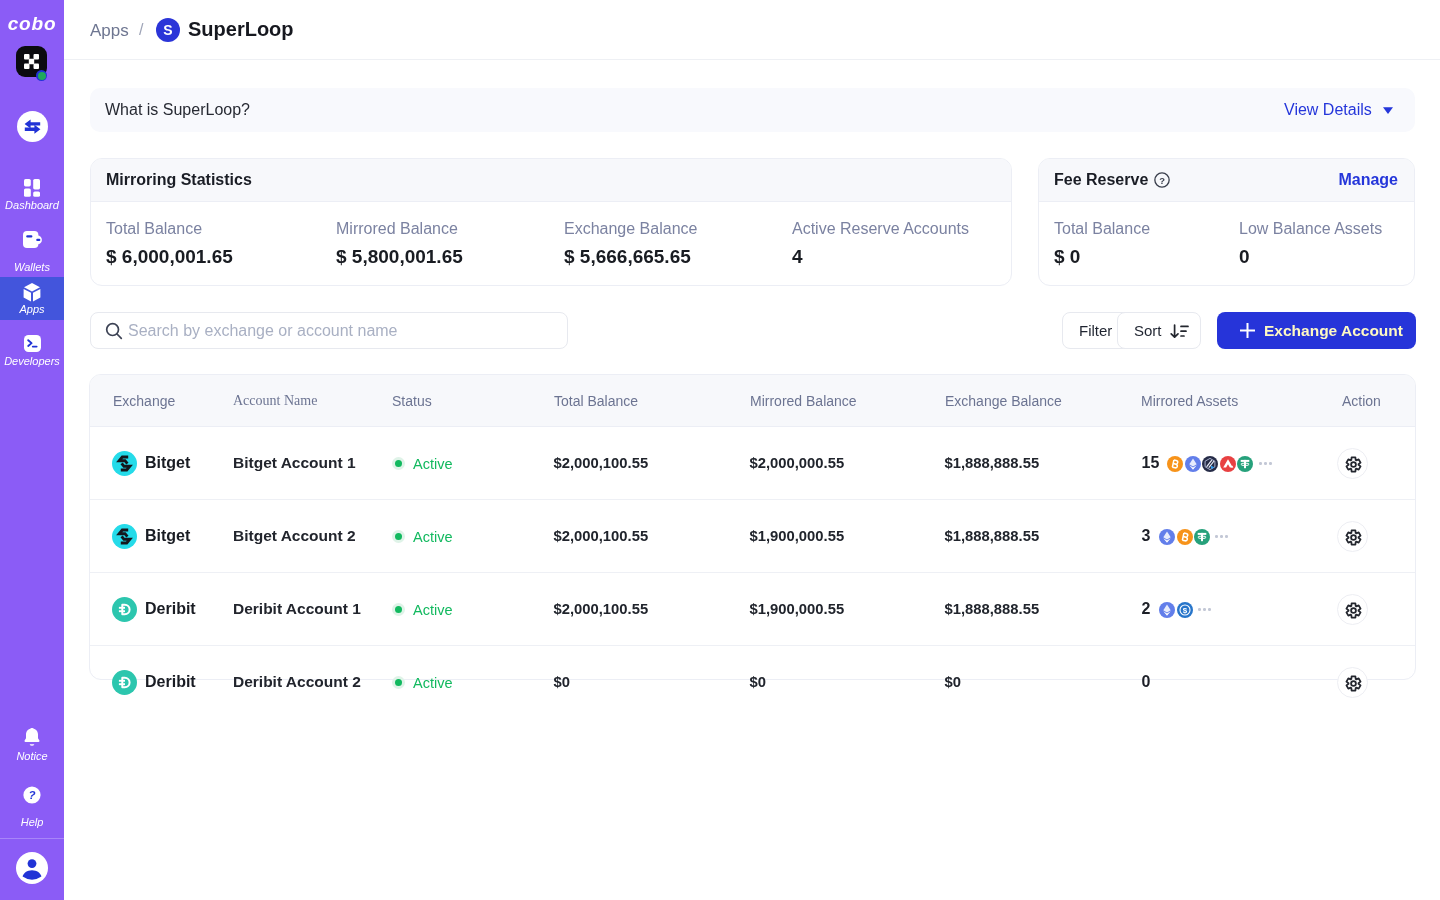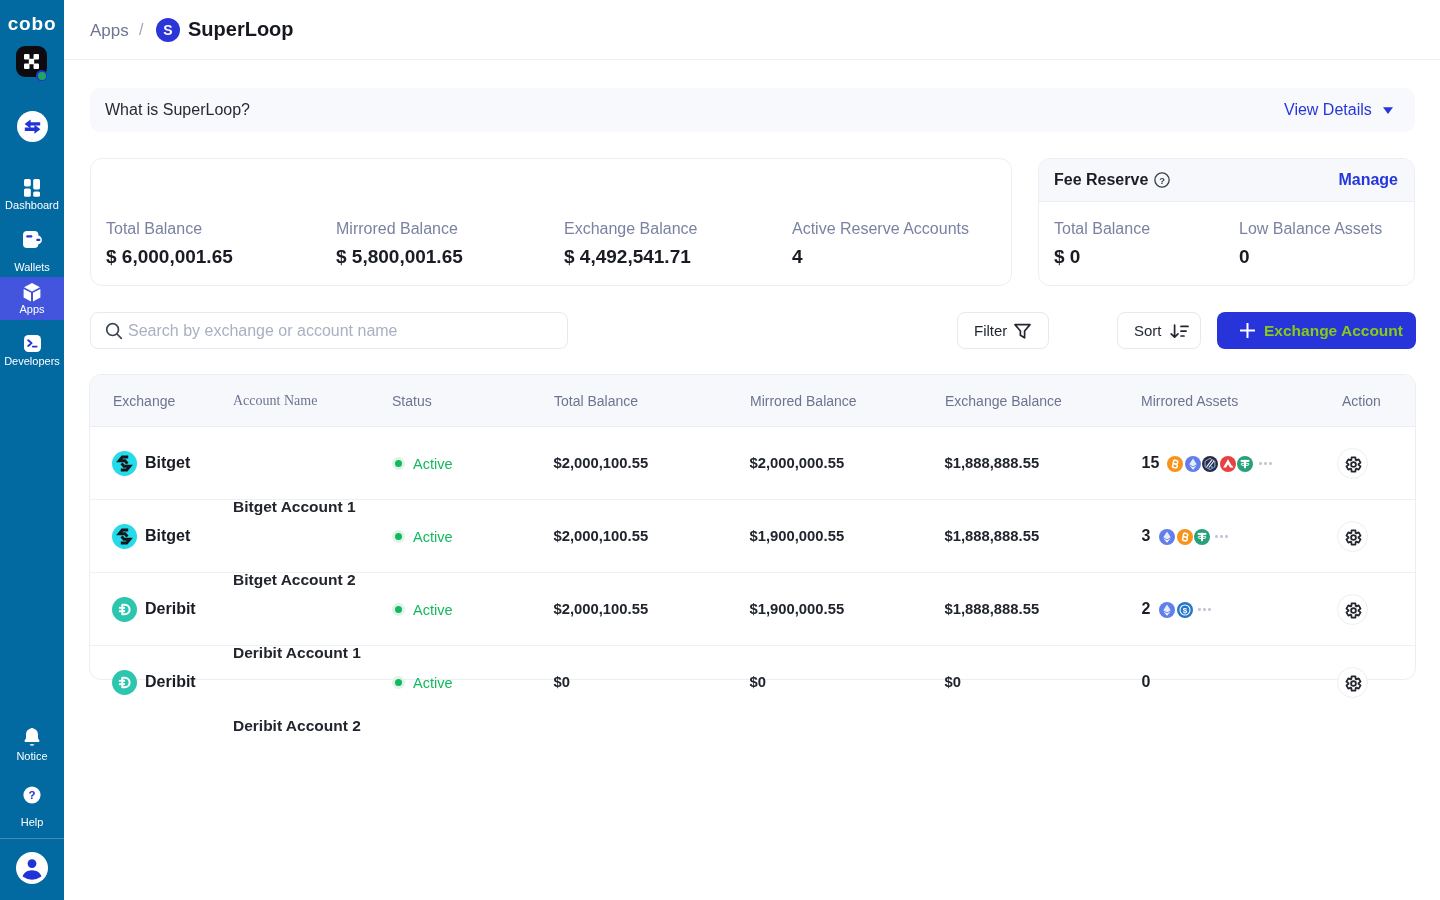--- a/index.html
+++ b/index.html
@@ -2,21 +2,21 @@
 <html><head>
 <meta charset="utf-8">
 <style>
 * { margin:0; padding:0; box-sizing:border-box; }
 html,body { width:1440px; height:900px; overflow:hidden; background:#fff;
   font-family:"Liberation Sans", sans-serif; -webkit-font-smoothing:antialiased; }
 #app { position:relative; width:1440px; height:900px; }
 .abs { position:absolute; }
 
 
-#side { position:absolute; left:0; top:0; width:64px; height:900px; background:#0369a1; }
+#side { position:absolute; left:0; top:0; width:64px; height:900px; background:#8b5cf6;font-style:italic; }
 #side .hl { position:absolute; left:0; top:277px; width:64px; height:43px; background:#4355dc; }
 #side .lbl { position:absolute; width:64px; text-align:center; color:#fff; font-size:11px; }
 #side .divider { position:absolute; left:0; top:838px; width:64px; height:1px; background:rgba(255,255,255,0.25); }
 
 
 #topbar { position:absolute; left:64px; top:0; width:1376px; height:60px; background:#fff; border-bottom:1px solid #eef0f4; }
 .crumb-apps { position:absolute; left:90px; top:21px; font-size:17px; color:#6e7691; }
 .crumb-slash { position:absolute; left:139px; top:21px; font-size:16px; color:#9fa5b8; }
 .crumb-icon { position:absolute; left:156px; top:18px; width:24px; height:24px; border-radius:50%; background:#2b35d8; }
 .crumb-title { position:absolute; left:188px; top:18px; font-size:20px; font-weight:700; color:#16181f; }
@@ -32,33 +32,33 @@
 .hdrstrip .t { position:absolute; left:15px; top:12px; font-size:16px; font-weight:700; color:#1a1d25; }
 .statlabel { position:absolute; top:61px; font-size:16px; color:#7b82a1; }
 .statval { position:absolute; top:87px; font-size:19px; font-weight:700; color:#191c22; }
 
 #feecard .manage { position:absolute; right:16px; top:12px; font-size:16px; font-weight:700; color:#2536da; }
 
 
 #search { position:absolute; left:90px; top:312px; width:478px; height:37px; border:1px solid #e7e9ef; border-radius:8px; background:#fff; }
 #search .ph { position:absolute; left:37px; top:9px; font-size:16px; color:#a9b0c3; }
 .btn { position:absolute; top:312px; height:37px; border:1px solid #e7e9ef; border-radius:8px; background:#fff; font-size:15px; color:#1f2430; }
-#btn-filter { left:957px; width:92px; }
+#btn-filter { left:1062px; width:92px; }
 #btn-sort { left:1117px; width:84px; }
 #btn-add { position:absolute; left:1217px; top:312px; width:199px; height:37px; background:#2634d9; border-radius:8px; }
-#btn-add .t { position:absolute; left:47px; top:10px; font-size:15.5px; font-weight:700; color:#84cc16; }
+#btn-add .t { position:absolute; left:47px; top:10px; font-size:15.5px; font-weight:700; color:#fef9c3; }
 
 
 #table { position:absolute; left:89px; top:374px; width:1327px; height:306px; border:1px solid #eceef5; border-radius:12px; background:#fff; }
 #thead { position:absolute; left:0; top:0; width:100%; height:52px; background:#f7f8fb; border-bottom:1px solid #eceef5; border-radius:11px 11px 0 0; }
 .th { position:absolute; top:18px; font-size:14px; color:#6c7492; }
 .row { position:absolute; left:0; width:100%; height:73px; border-bottom:1px solid #eef0f5; }
 .row:last-child { border-bottom:none; }
 .exname { position:absolute; left:55px; top:27px; font-size:16px; font-weight:700; color:#191c23; }
-.acct { position:absolute; left:143px; top:27px; font-size:15.5px; font-weight:600; color:#22252d;margin-top:44px; }
+.acct { position:absolute; left:143px; top:27px; font-size:15.5px; font-weight:600; color:#22252d; }
 .statusdot { position:absolute; left:302px; top:30px; width:13px; height:13px; border-radius:50%; background:#dff3e8; }
 .statusdot i { position:absolute; left:3px; top:3px; width:7px; height:7px; border-radius:50%; background:#12b95f; }
 .statustxt { position:absolute; left:323px; top:29px; font-size:14.5px; font-weight:500; color:#12b95f; }
 .bal { position:absolute; top:28px; font-size:14.8px; font-weight:700; color:#20242c; }
 .cnt { position:absolute; left:1051.5px; top:27px; font-size:16px; font-weight:700; color:#1c1f27; }
 .dots { position:absolute; top:35.2px; width:16px; height:3px; }
 .dots i { position:absolute; top:0; width:2.5px; height:2.5px; border-radius:50%; background:#c3c8d6; }
 .gearbtn { position:absolute; left:1247px; top:21px; width:31px; height:31px; border-radius:50%; border:1px solid #edeef3; background:#fff; }
 </style>
 </head>
@@ -159,26 +159,29 @@
 
   <div id="whatis">
     <div class="q">What is SuperLoop?</div>
     <div class="vd">View Details</div>
     <svg class="caret" width="12" height="9" viewBox="0 0 12 9">
         <path d="M1 1.2 L11 1.2 L6 8 Z" fill="#2536da"></path>
       </svg>
   </div>
 
   <div class="card" id="statcard" style="left:90px;top:158px;width:922px;height:128px;">
+    <div class="hdrstrip">
+        <div class="t">Mirroring Statistics</div>
+      </div>
     <div class="statlabel" style="left:15px;">Total Balance</div>
     <div class="statval" style="left:15px;">$ 6,000,001.65</div>
     <div class="statlabel" style="left:245px;">Mirrored Balance</div>
     <div class="statval" style="left:245px;">$ 5,800,001.65</div>
     <div class="statlabel" style="left:473px;">Exchange Balance</div>
-    <div class="statval" style="left:473px;">$ 4,492,541.71</div>
+    <div class="statval" style="left:473px;">$ 5,666,665.65</div>
     <div class="statlabel" style="left:701px;">Active Reserve Accounts</div>
     <div class="statval" style="left:701px;">4</div>
   </div>
 
   <div class="card" id="feecard" style="left:1038px;top:158px;width:377px;height:128px;">
     <div class="hdrstrip">
         <div class="t">Fee Reserve</div>
       </div>
     <svg class="abs" style="left:115px;top:13px" width="16" height="16" viewBox="0 0 17 17">
       <circle cx="8.5" cy="8.5" r="7.6" fill="none" stroke="#3a3f4c" stroke-width="1.4"></circle>

